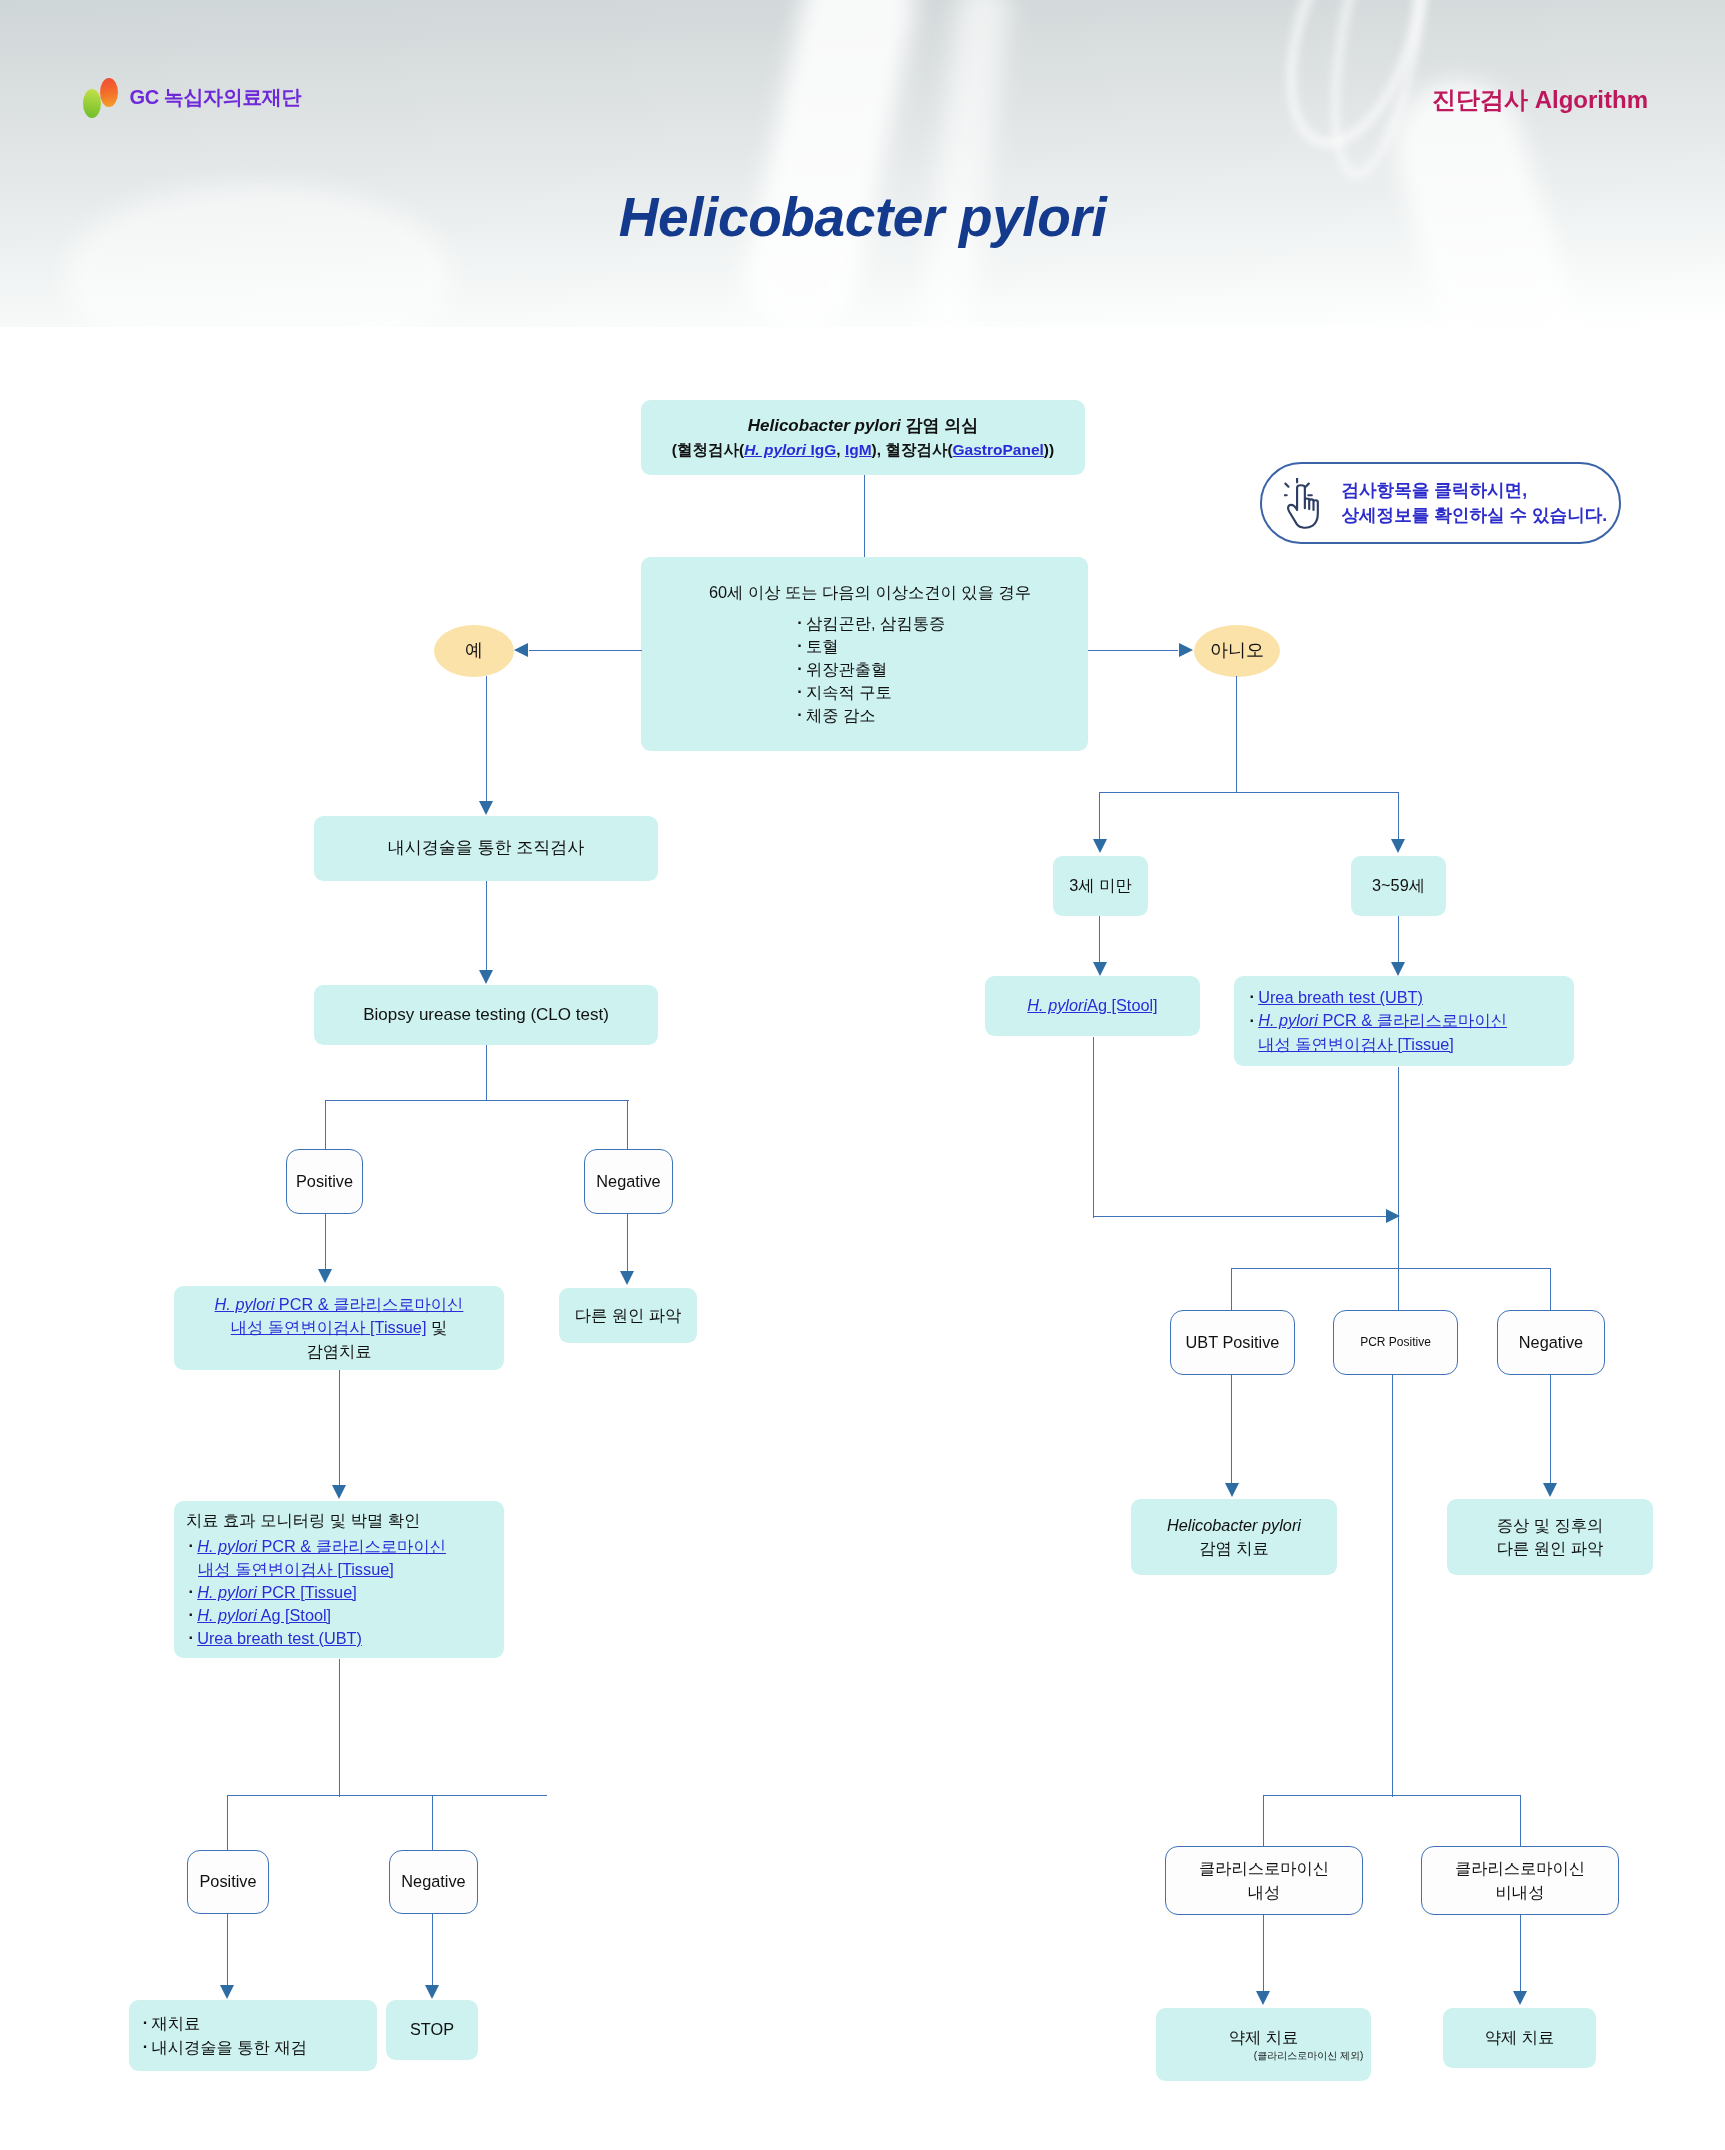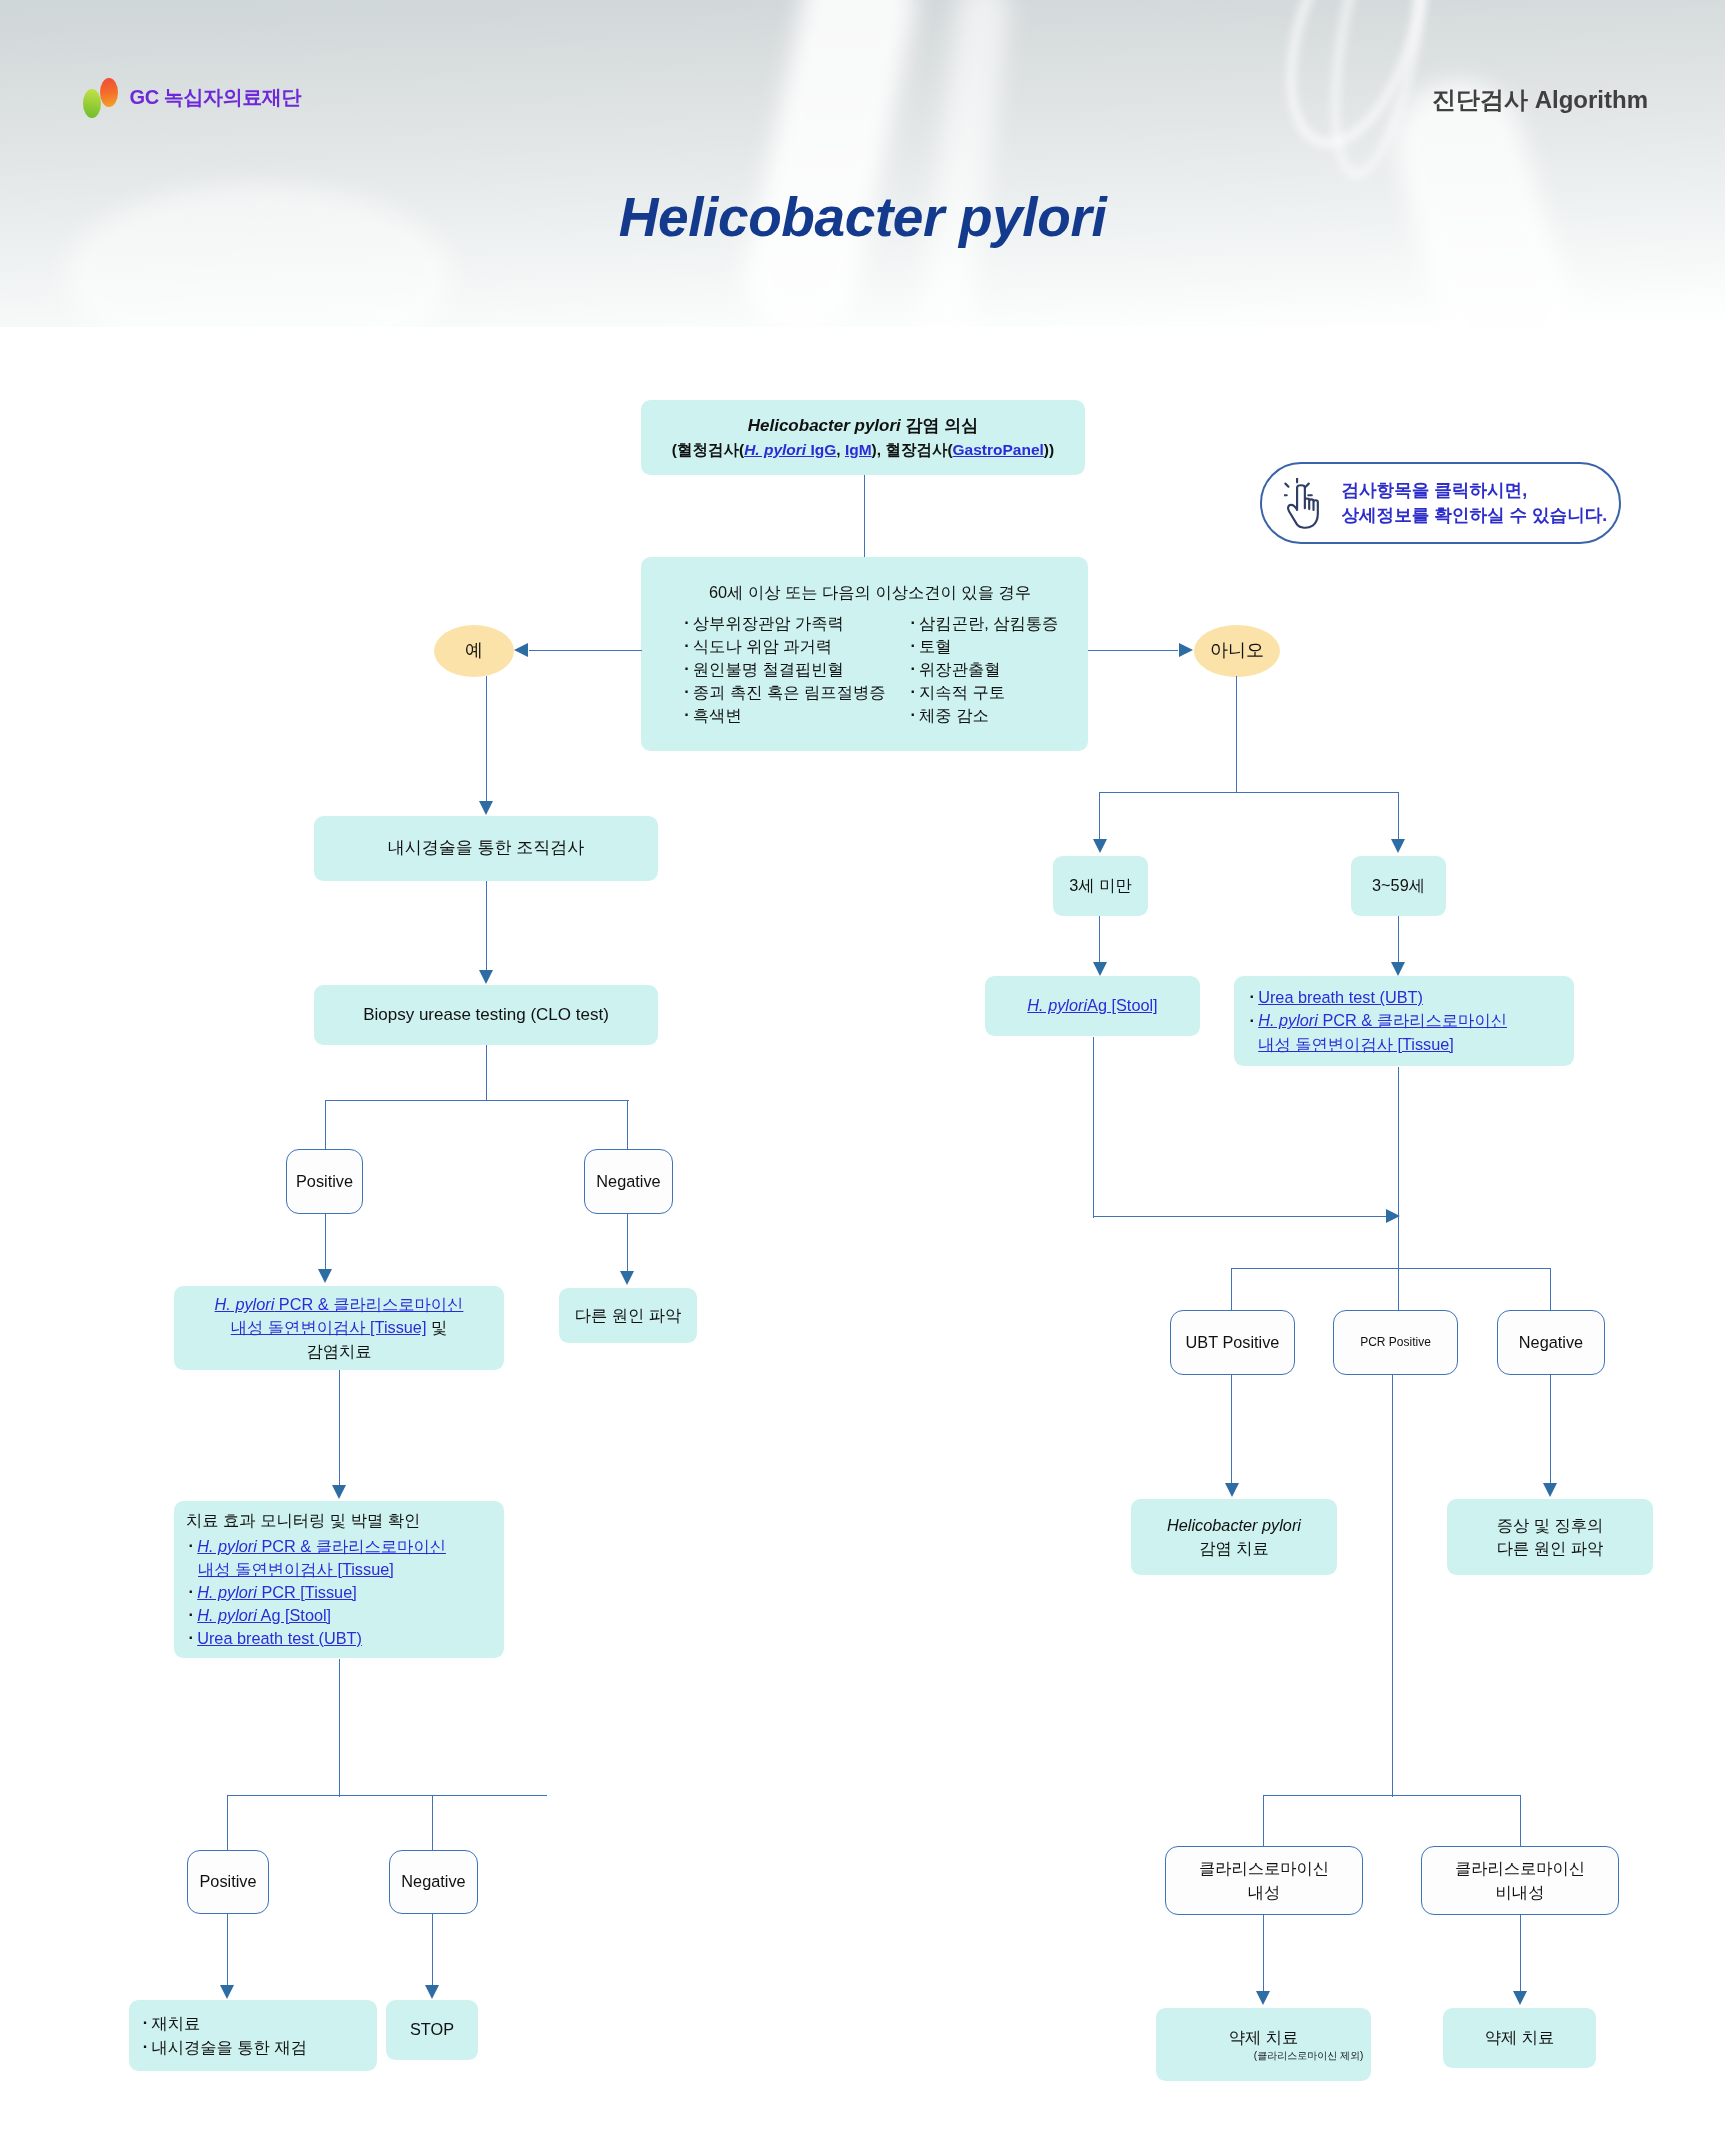--- a/index.html
+++ b/index.html
@@ -19,21 +19,21 @@
   .blob{position:absolute;background:#ffffff;filter:blur(11.2px);opacity:.85;}
   .blob2{position:absolute;border:9.5px solid rgba(255,255,255,.85);border-radius:50%;filter:blur(4.3px);}
   
   #logo-wrap{position:absolute;left:80px;top:77px;display:flex;align-items:center;}
   #logo-mark{position:relative;width:40px;height:41px;margin-right:9.5px;}
   #logo-mark .red{position:absolute;left:20px;top:0.9px;width:18px;height:29px;border-radius:9px/14.6px;
     background:linear-gradient(170deg,#f04a38,#f36a2a 45%,#f5a22a);}
   #logo-mark .green{position:absolute;left:3.4px;top:12px;width:18px;height:29px;border-radius:9px/14.6px;
     background:linear-gradient(10deg,#6dbb2b,#9ed13a 55%,#c6e24a);}
   #logo-text{font-size:20px;font-weight:bold;color:#6d28d9;letter-spacing:-0.4px;white-space:nowrap;}
-  #algo-title{position:absolute;right:77px;top:84px;font-size:24px;font-weight:bold;color:#404040;white-space:nowrap;}
+  #algo-title{position:absolute;right:77px;top:84px;font-size:24px;font-weight:bold;color:#be185d;white-space:nowrap;}
   #page-title{position:absolute;left:0;top:185px;width:1725px;text-align:center;
     font-size:55px;font-weight:bold;font-style:italic;color:#143a8e;letter-spacing:-0.4px;}
 
   
   .node{position:absolute;box-sizing:border-box;display:flex;align-items:center;justify-content:center;
         text-align:center;color:#111;line-height:1.42;}
   .fill{background:#cdf2f0;border-radius:9.5px;}
   .outline{background:#fdfdfe;border:1.3px solid #3f72b8;border-radius:13px;}
   .ellipse{background:#fbe2a9;border-radius:50%;}
   .node .inner{padding:0 7.7px;width:100%;}
@@ -111,27 +111,20 @@
       <span>(혈청검사(</span><span class="lk it">H. pylori</span><span class="lk"> IgG</span><span>, </span><span class="lk">IgM</span><span>), 혈장검사(</span><span class="lk">GastroPanel</span><span>))</span>
     </div>
   </div>
 </div>
 
 <div class="node fill" style="left:641px;top:557px;width:447px;height:194px;font-size:16.3px;">
   <div class="inner" style="padding:0 25px;margin-left:11px;">
     <div style="margin-bottom:7.7px;">60세 이상 또는 다음의 이상소견이 있을 경우</div>
     <div class="two-col">
       <ul class="bul">
-        <li>상부위장관암 가족력</li>
-        <li>식도나 위암 과거력</li>
-        <li>원인불명 철결핍빈혈</li>
-        <li>종괴 촉진 혹은 림프절병증</li>
-        <li>흑색변</li>
-      </ul>
-      <ul class="bul">
         <li>삼킴곤란, 삼킴통증</li>
         <li>토혈</li>
         <li>위장관출혈</li>
         <li>지속적 구토</li>
         <li>체중 감소</li>
       </ul>
     </div>
   </div>
 </div>
 

